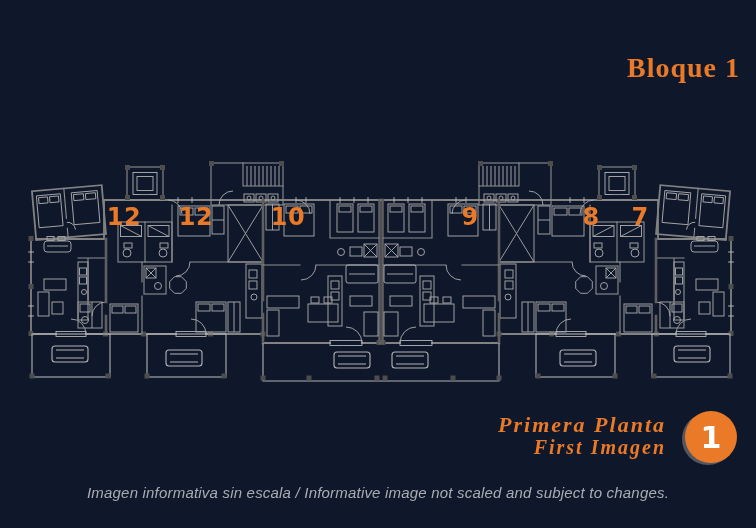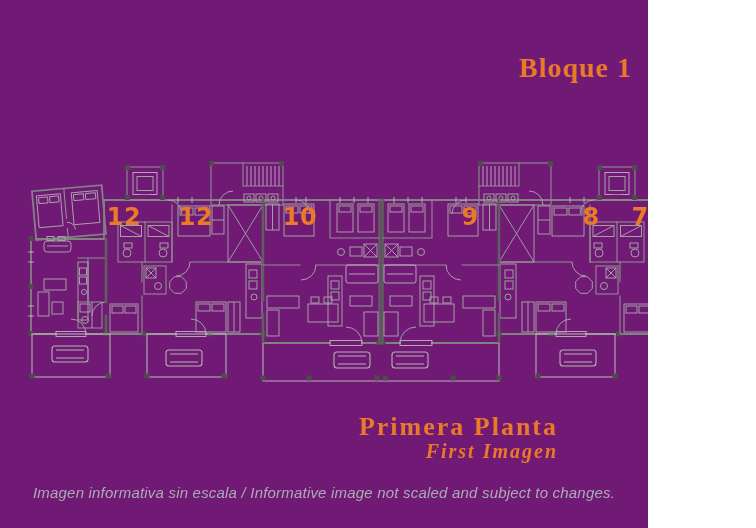--- a/index.html
+++ b/index.html
@@ -1,21 +1,21 @@
 <!DOCTYPE html>
 <html><head>
 <meta charset="utf-8">
 <style>
   :root{
     --accent:#EA7A28;
     --muted:#A9ADB2;
   }
   html,body{margin:0;padding:0;background:#ffffff;}
   .stage{
-    position:relative;width:648px;height:528px;background:#701a75;
+    position:relative;width:756px;height:528px;background:#0f172a;
     font-family:"Liberation Sans",sans-serif;overflow:hidden;
   }
   .plan-svg{position:absolute;left:0;top:0;}
   
   .wall  {stroke:#828282;stroke-width:1.8;fill:none;stroke-linecap:square;}
   .wall1 {stroke:#8f8f8f;stroke-width:1.1;fill:none;stroke-linecap:square;}
   .wallD {stroke:#5f5f5f;stroke-width:2.6;fill:none;stroke-linecap:square;}
   .furn  {stroke:#a7a7a7;stroke-width:.95;fill:none;}
   .light {stroke:#c6c6c6;stroke-width:.8;fill:none;}
   .terr  {stroke:#b3b3b3;stroke-width:1.1;fill:none;}
@@ -29,21 +29,21 @@
   }
   .unit-num{
     position:absolute;transform:translate(-50%,-50%);
     font-family:"DejaVu Sans",sans-serif;font-weight:bold;
     font-size:24px;color:var(--accent);letter-spacing:.5px;
   }
   .floor-label{
     position:absolute;top:413px;right:90px;text-align:right;
     font-family:"Liberation Serif",serif;color:var(--accent);line-height:1.08;
   }
-  .floor-es{font-size:26px;font-weight:bold;letter-spacing:2px;}
+  .floor-es{font-size:22px;font-weight:bold;letter-spacing:2px;font-style:italic;}
   .floor-en{font-size:20px;font-weight:bold;font-style:italic;letter-spacing:2px;}
   .badge{
     position:absolute;left:685px;top:411px;width:52px;height:52px;border-radius:50%;
     background:var(--accent);color:#ffffff;display:flex;align-items:center;justify-content:center;
     font-family:"DejaVu Sans",sans-serif;font-weight:bold;font-size:30px;
     box-shadow:-3px 2px 0 rgba(150,152,150,.5);
   }
   .disclaimer{
     position:absolute;left:0;right:0;top:486px;text-align:center;
     font-style:italic;color:var(--muted);font-size:15px;line-height:13.5px;letter-spacing:.2px;
@@ -278,21 +278,21 @@
     </defs>
 
     <use href="#half"></use>
     <use href="#half" transform="translate(762,0) scale(-1,1)"></use>
   </svg>
 
   <div class="title">Bloque 1</div>
 
   <span class="unit-num" style="left:124px;top:217px">12</span>
   <span class="unit-num" style="left:196px;top:217px">12</span>
-  <span class="unit-num" style="left:300px;top:217px">10</span>
+  <span class="unit-num" style="left:288px;top:217px">10</span>
   <span class="unit-num" style="left:470px;top:217px">9</span>
   <span class="unit-num" style="left:591px;top:217px">8</span>
   <span class="unit-num" style="left:640px;top:217px">7</span>
 
   <div class="floor-label">
     <div class="floor-es">Primera Planta</div>
     <div class="floor-en">First Imagen</div>
   </div>
 
   <div class="badge">

